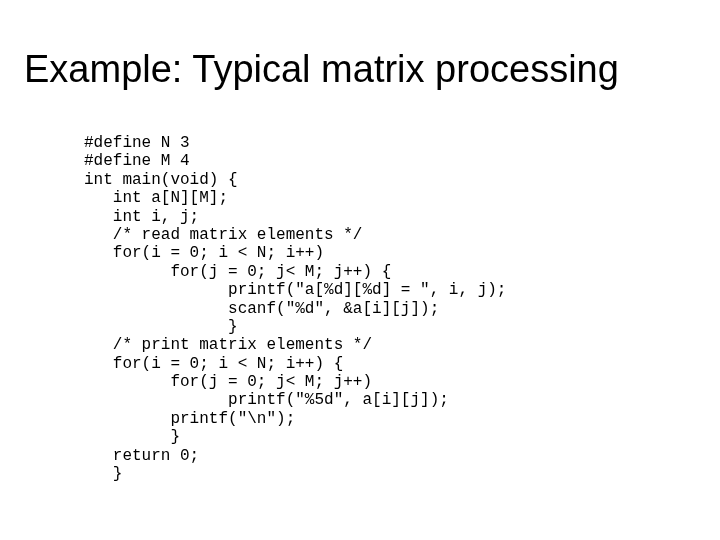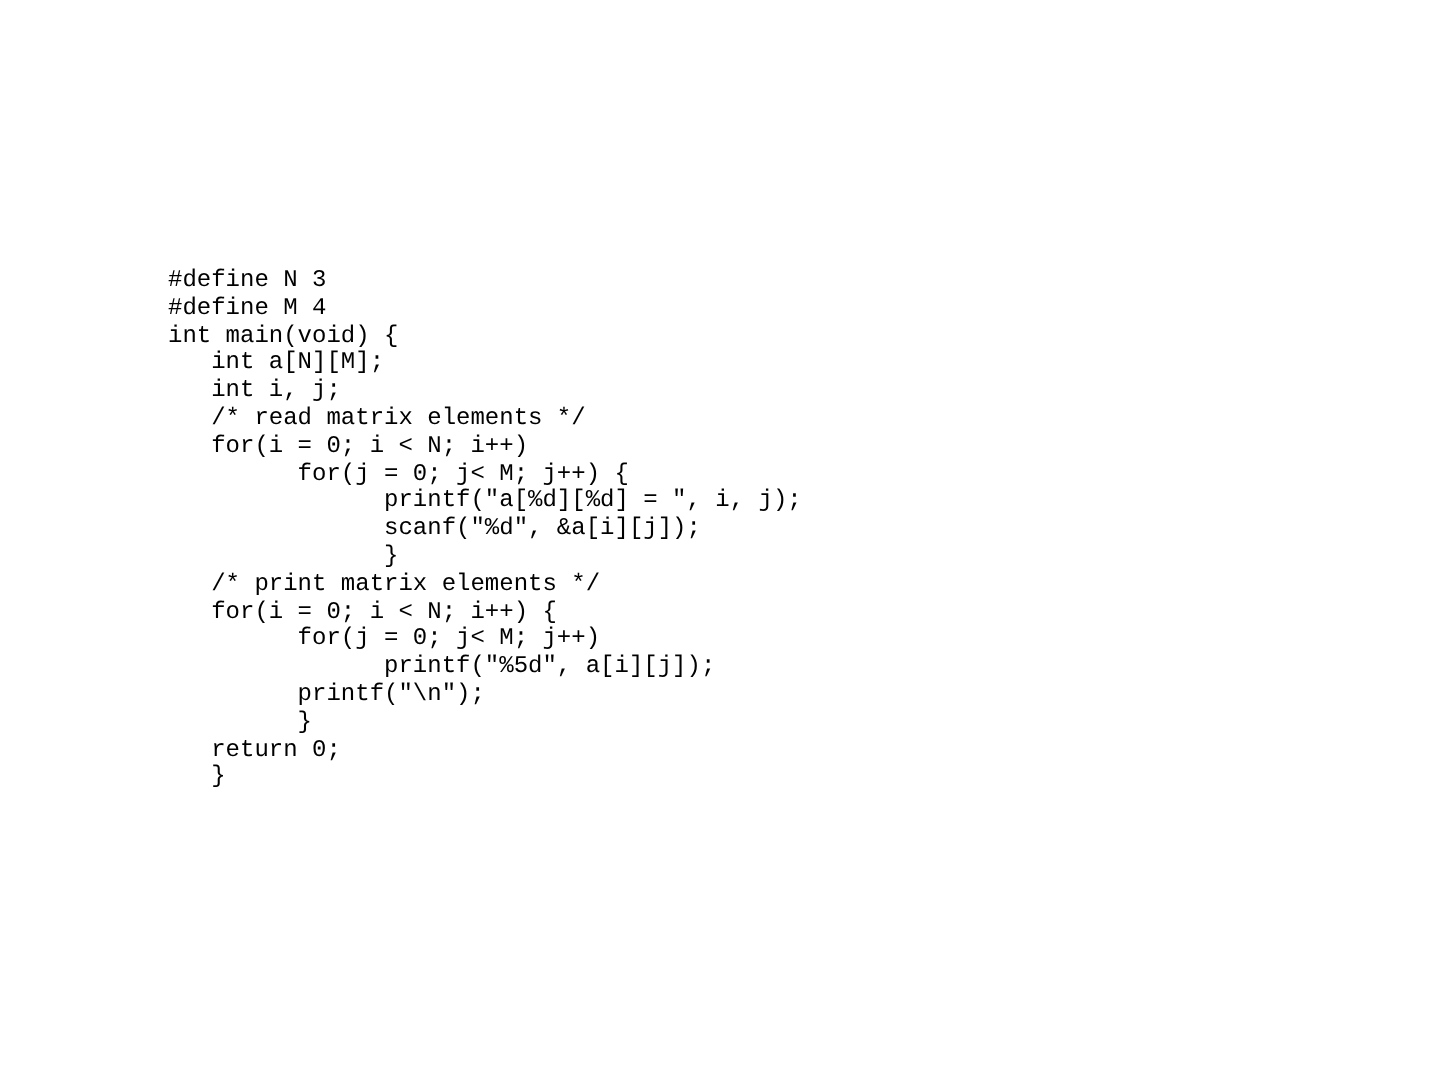--- a/index.html
+++ b/index.html
@@ -25,29 +25,30 @@
     font-size: 38px;
     font-weight: 400;
     letter-spacing: 0px;
     white-space: nowrap;
   }
   .code {
     position: absolute;
     top: 134px;
     left: 84px;
     font-family: "Courier New", Courier, monospace;
-    font-size: 12px;
+    font-size: 16px;
     line-height: 1.15;
     white-space: pre;
   }
 </style>
 </head>
 <body>
 
 <div class="slide">
+  <div class="title">Example: Typical matrix processing</div>
   <div class="code">#define N 3
 #define M 4
 int main(void) {
    int a[N][M];
    int i, j;
    /* read matrix elements */
    for(i = 0; i &lt; N; i++)
          for(j = 0; j&lt; M; j++) {
                printf("a[%d][%d] = ", i, j);
                scanf("%d", &amp;a[i][j]);

